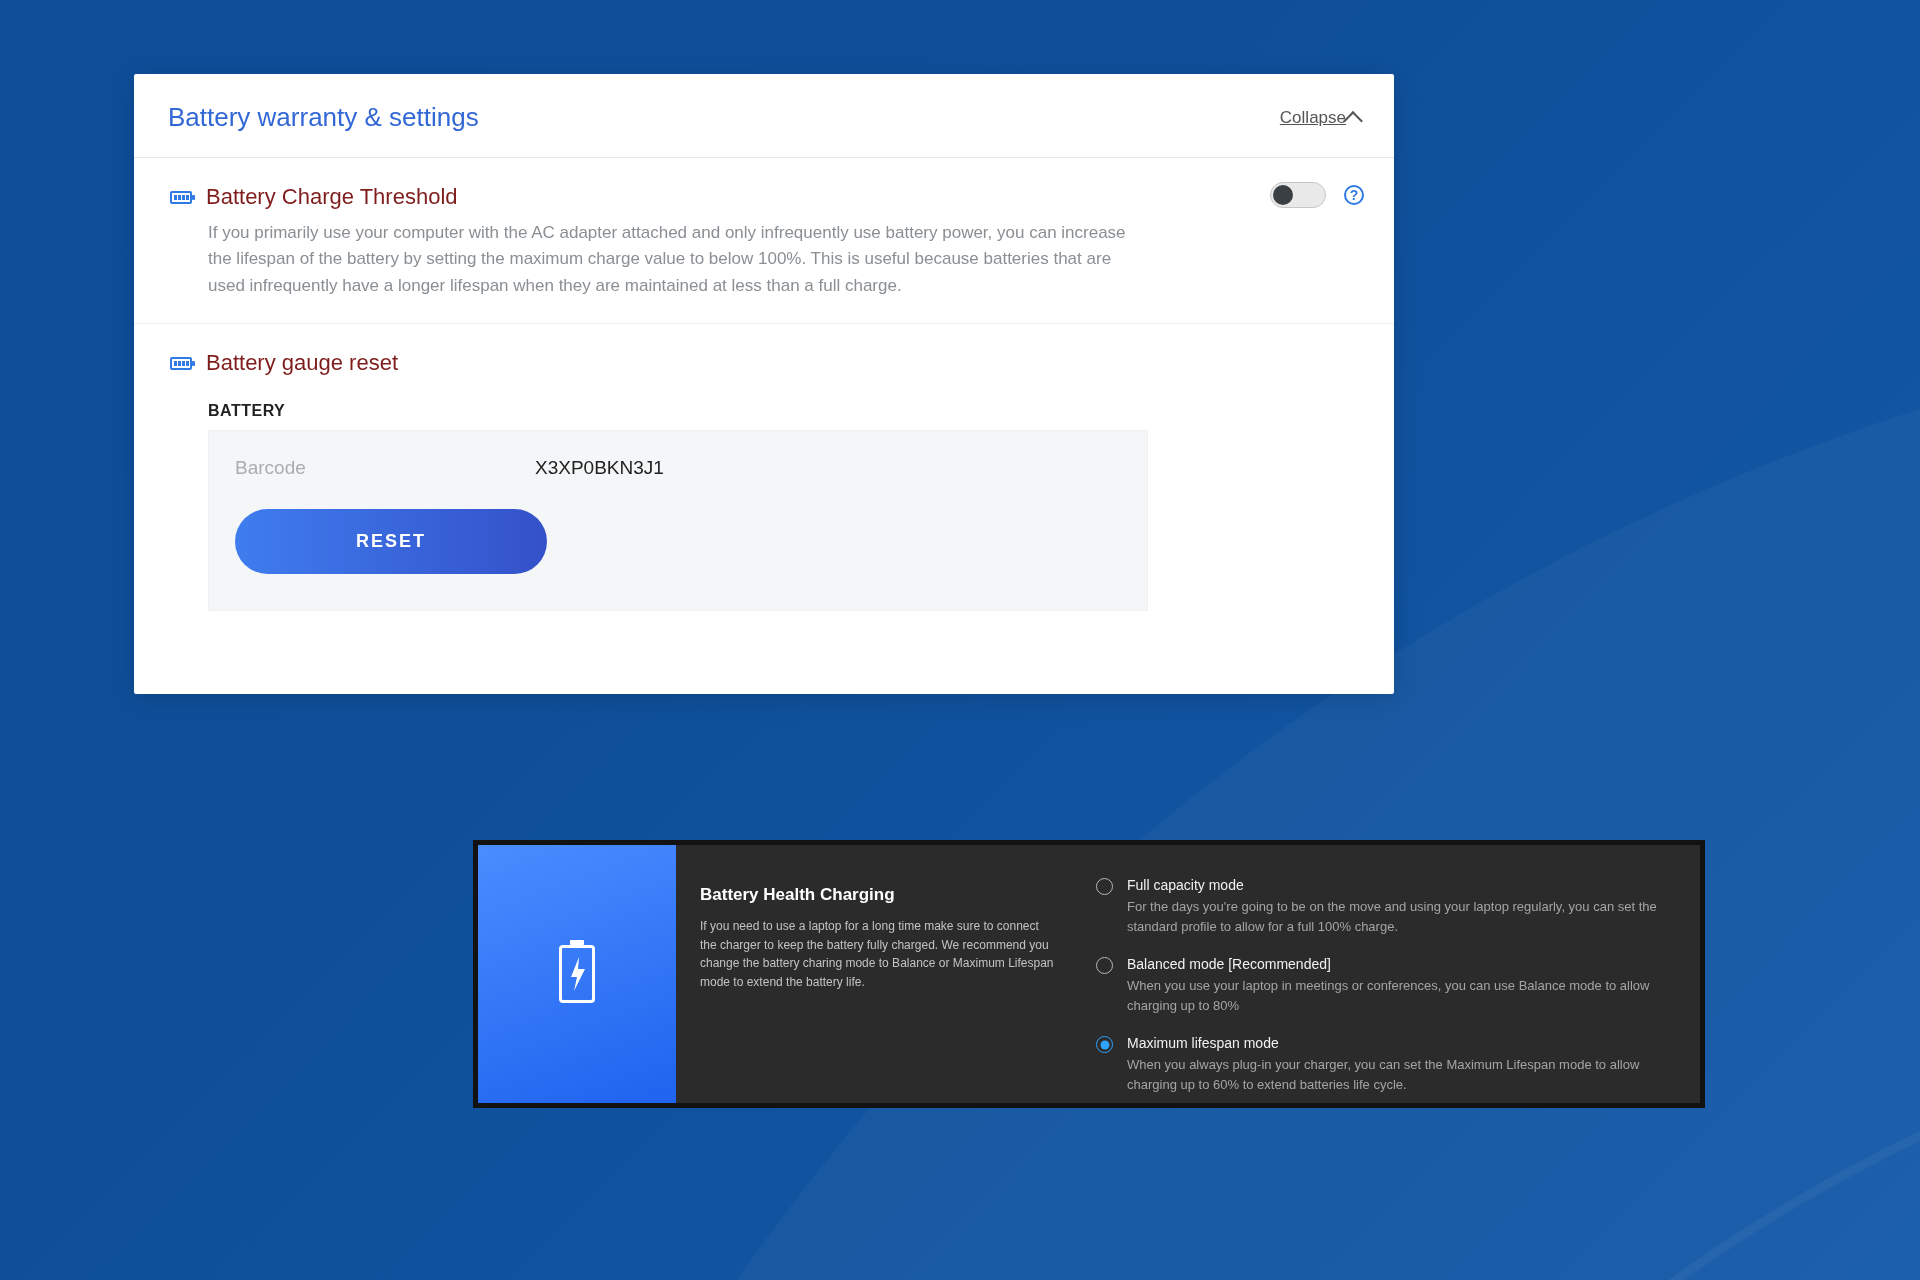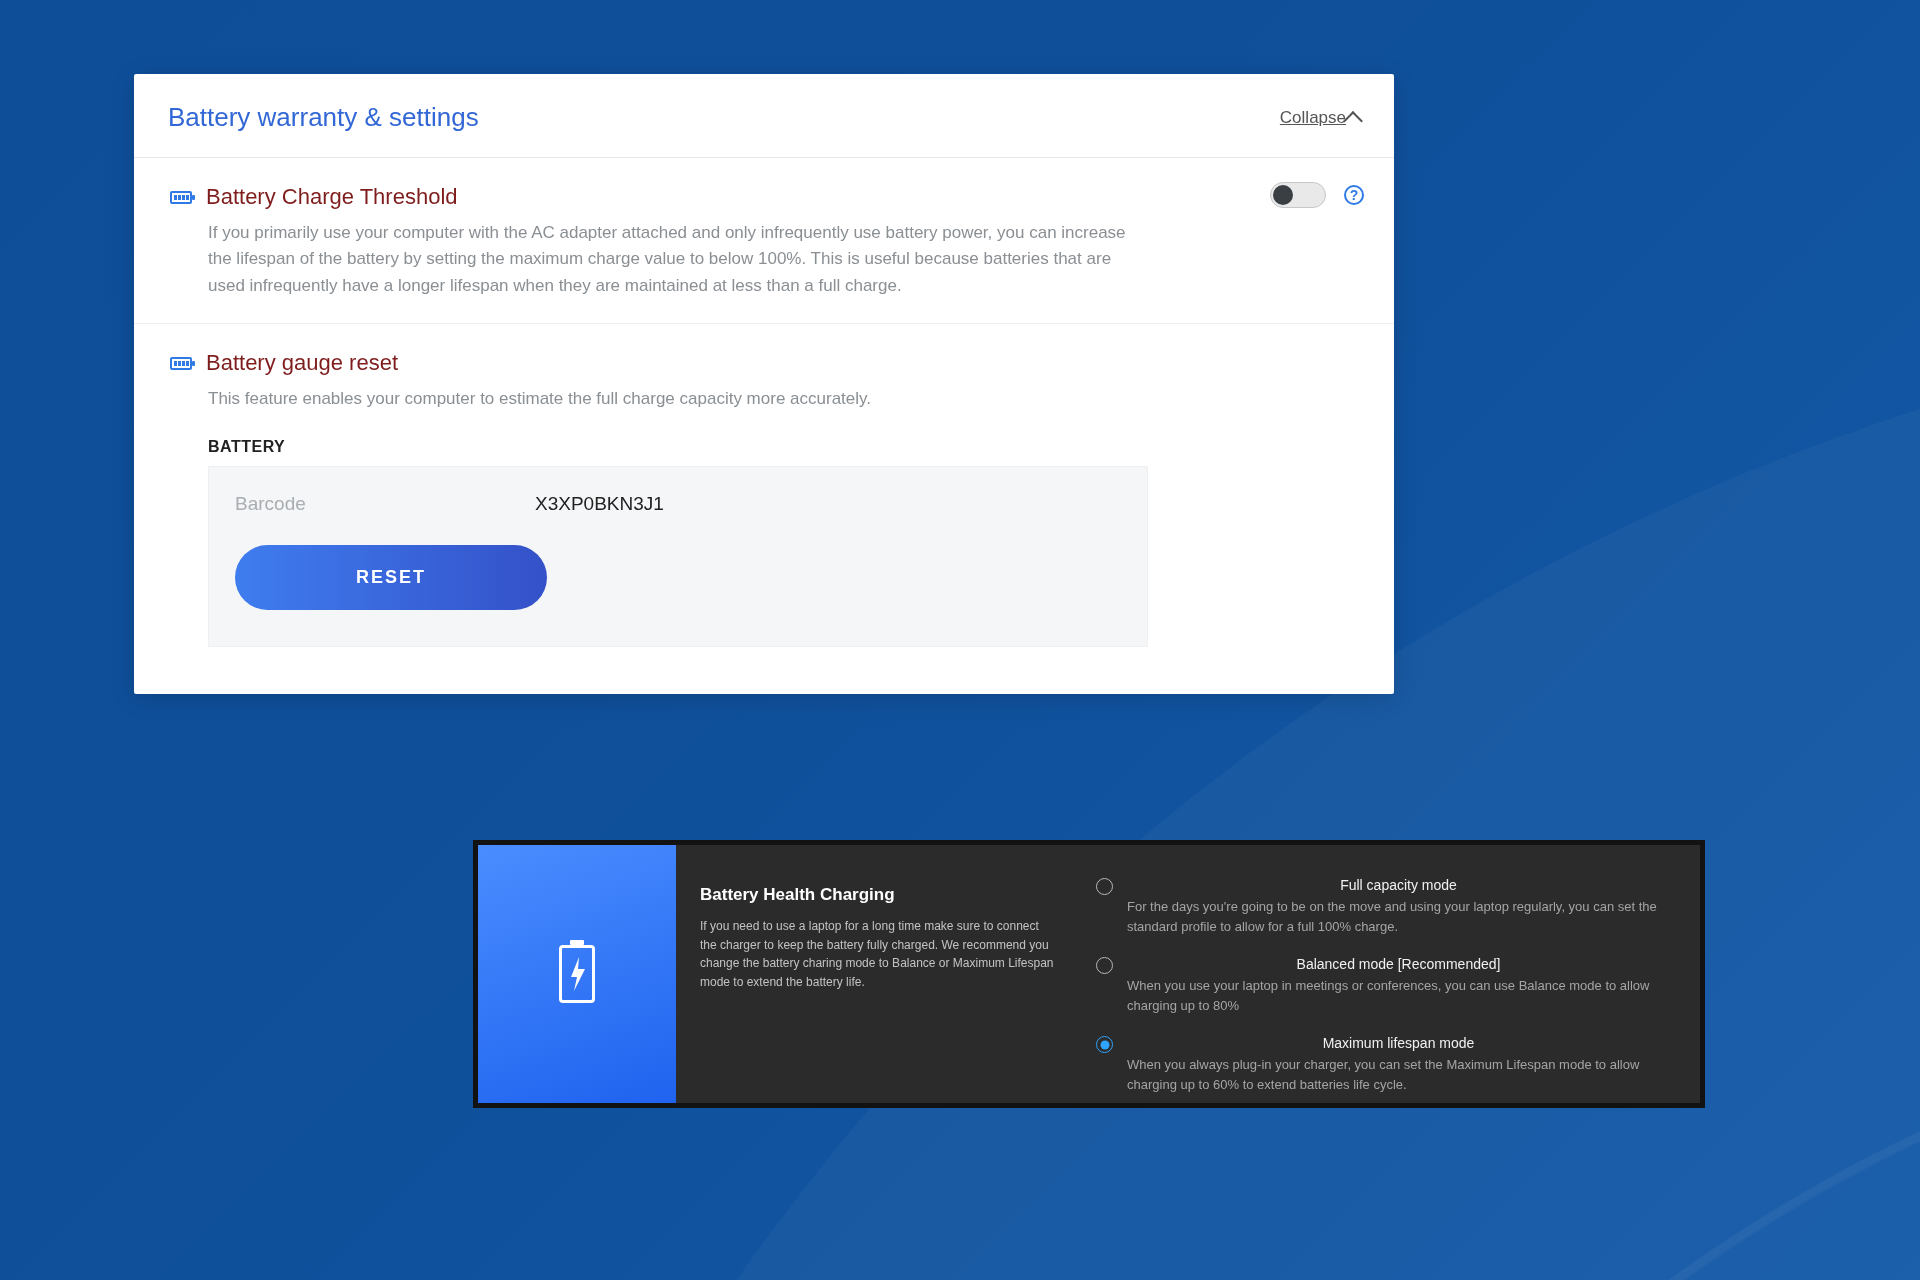--- a/index.html
+++ b/index.html
@@ -203,21 +203,21 @@
     width:17px; height:17px; flex:0 0 17px;
     border:1.5px solid #b9b9b9; border-radius:50%;
     margin-top:1px;
     position:relative;
   }
   .radio.selected{ border-color:#2ea3ff; }
   .radio.selected::after{
     content:""; position:absolute; left:50%; top:50%; transform:translate(-50%,-50%);
     width:9px; height:9px; border-radius:50%; background:#2ea3ff;
   }
-  .opt-title{ color:#f1f1f1; font-size:14px;text-align:center; }
+  .opt-title{ color:#f1f1f1; font-size:14px; }
   .opt-desc{ color:#a4a4a4; font-size:13px; line-height:1.5; margin-top:4px; max-width:560px;}
 </style>
 </head>
 <body>
 
 <div class="bg-grad"></div>
 <div class="bg-arc"></div>
 
 <div class="card">
 
@@ -256,21 +256,20 @@
       <span class="battery-icon">
         <span class="bars">
             <span></span>
             <span></span>
             <span></span>
             <span></span>
           </span>
       </span>
       <span class="section-title">Battery gauge reset</span>
     </div>
-    <div class="section-desc">This feature enables your computer to estimate the full charge capacity more accurately.</div>
 
     <div class="battery-panel">
       <div class="battery-label">BATTERY</div>
       <div class="battery-box">
         <div class="kv">
           <span class="k">Barcode</span>
           <span class="v">X3XP0BKN3J1</span>
         </div>
         <button class="reset-btn">RESET</button>
       </div>

